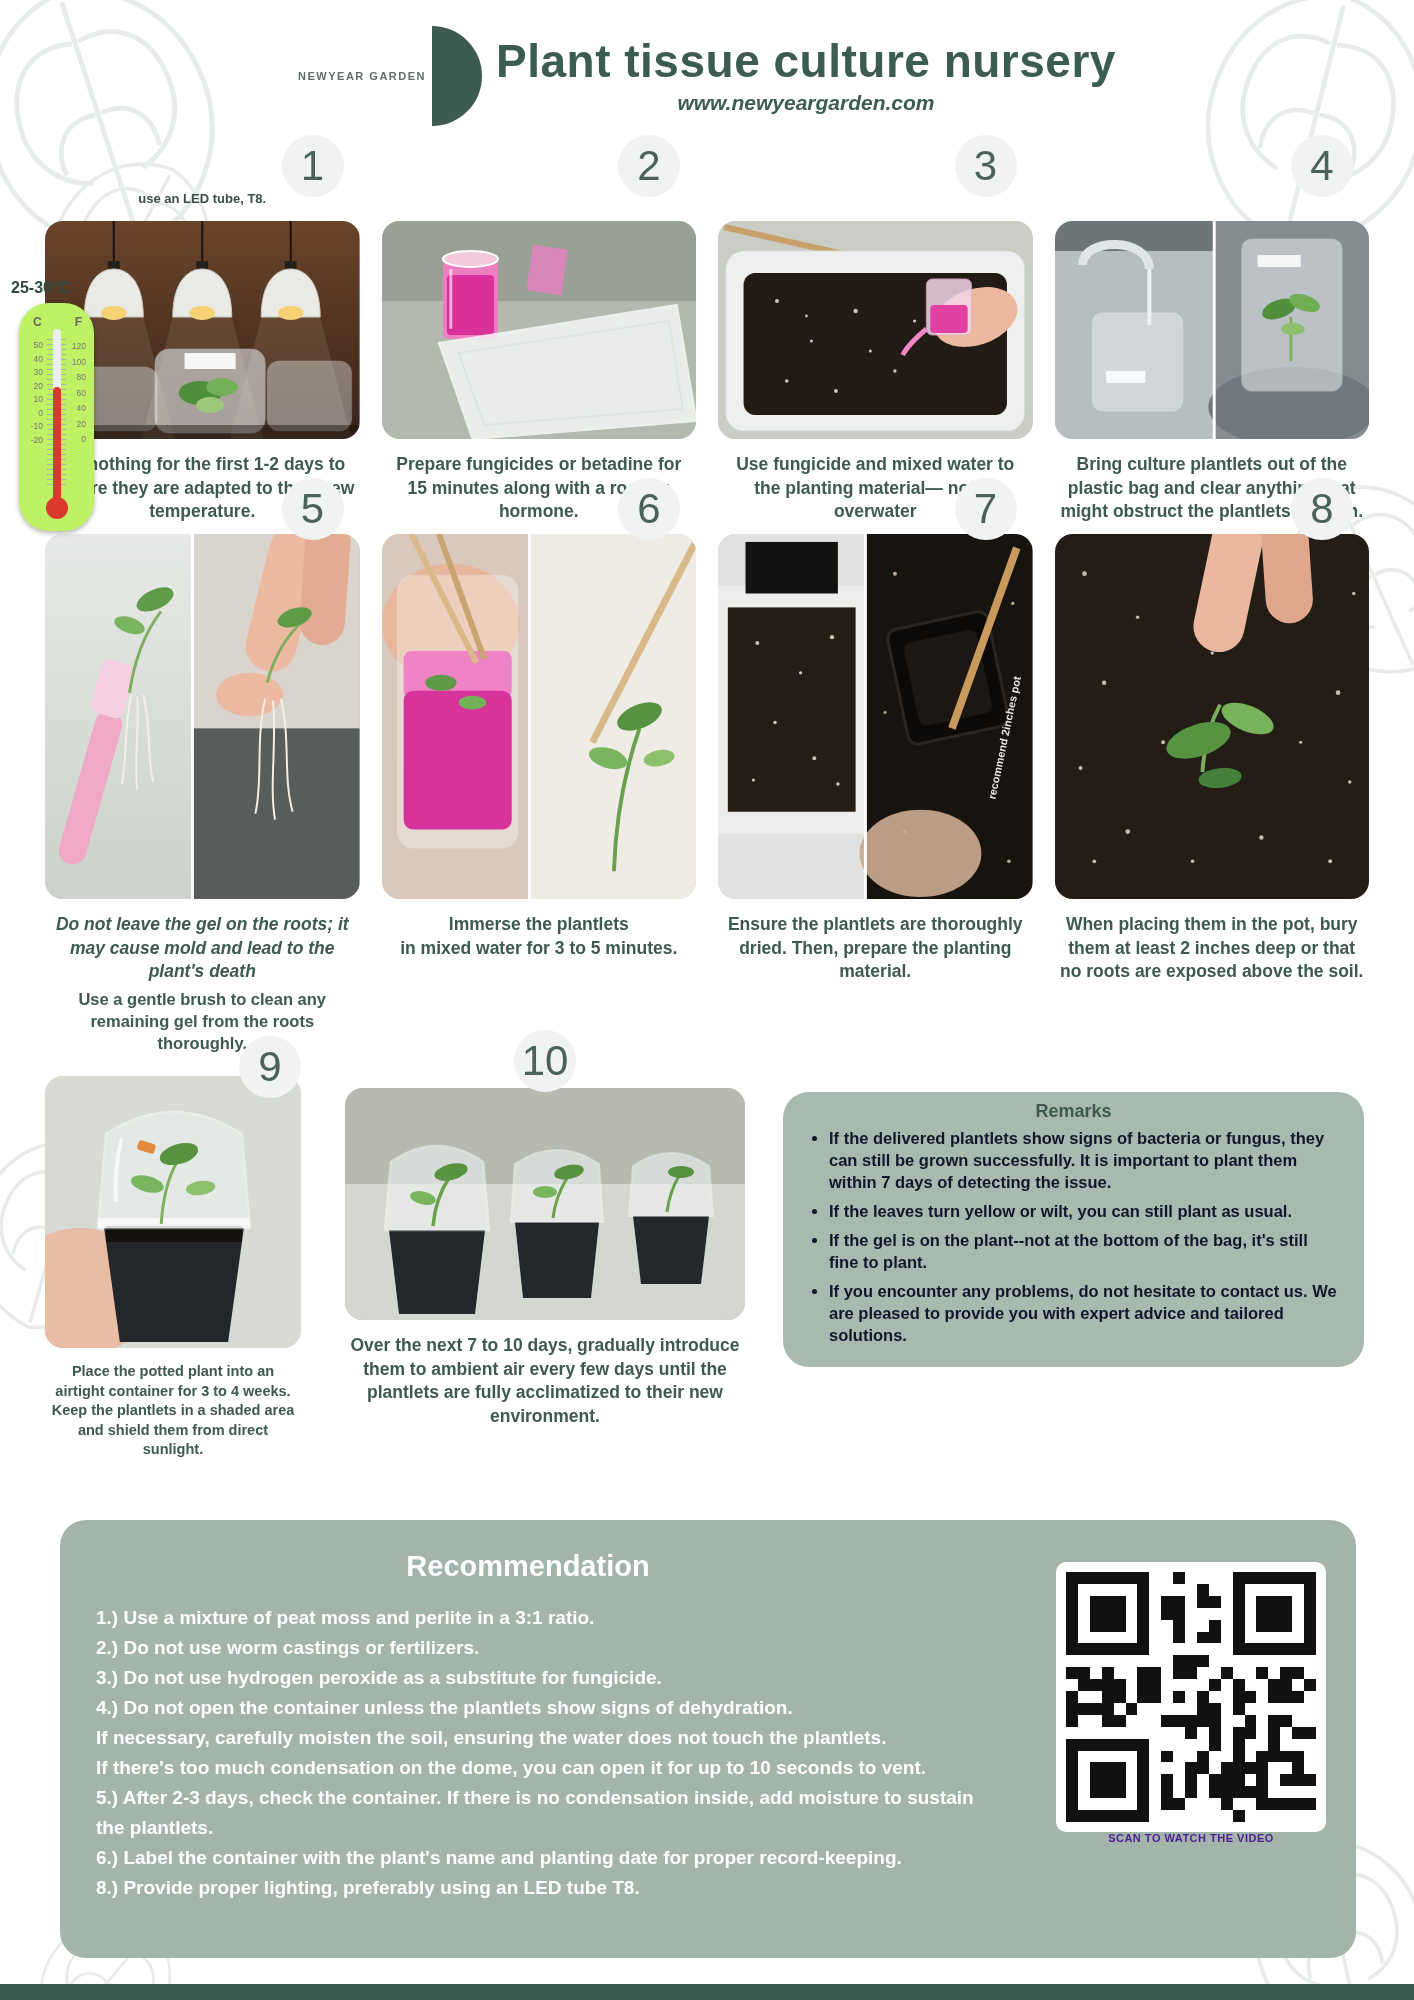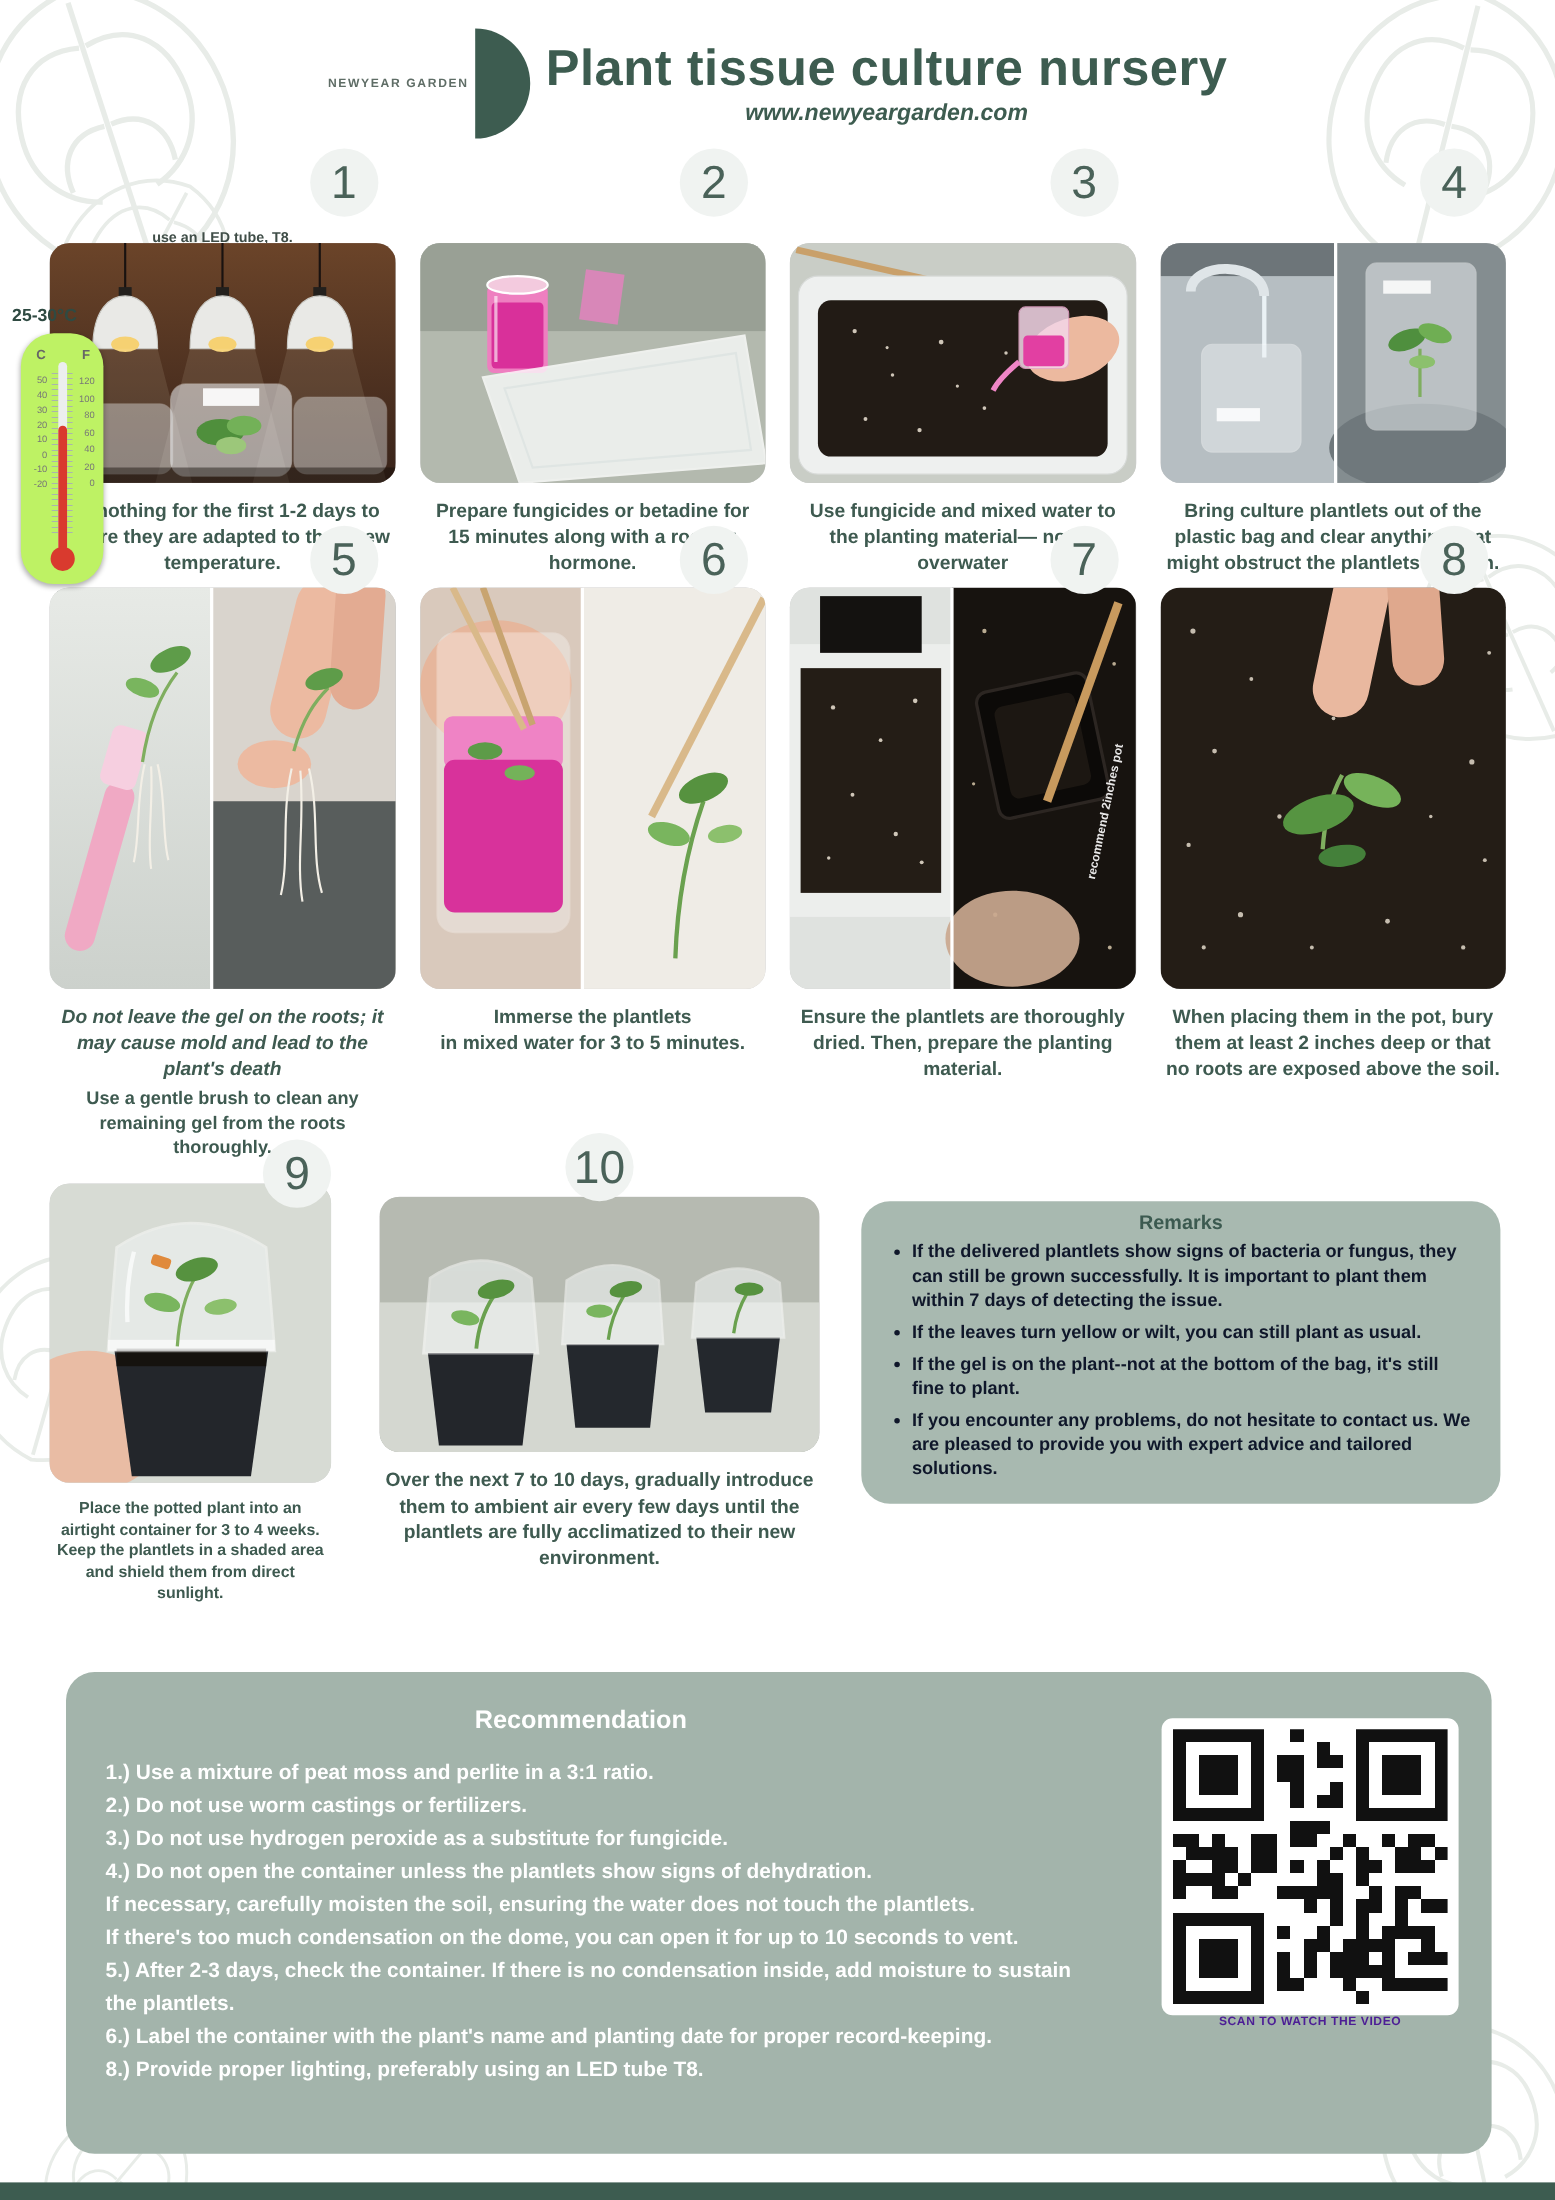--- a/index.html
+++ b/index.html
@@ -17,21 +17,21 @@
   
   .row{position:absolute;left:45px;right:45px;display:grid;grid-template-columns:repeat(4,1fr);gap:22px;}
   .row1{top:135px;}
   .row2{top:482px;}
   .card{position:relative;}
   .badge{position:absolute;right:16px;width:62px;height:62px;border-radius:50%;background:#f0f3f1;
          display:flex;align-items:center;justify-content:center;z-index:3;}
   .badge span{font-size:42px;color:#4a6259;font-weight:400;}
   .row1 .badge{top:0;}
   .row2 .badge{top:-4px;}
-  .note{position:absolute;top:73px;left:0;right:0;text-align:center;font-size:13px;font-weight:bold;color:#3f4d47;}
+  .note{position:absolute;top:56px;left:0;right:0;text-align:center;font-size:13px;font-weight:bold;color:#3f4d47;}
   .photo{border-radius:18px;overflow:hidden;position:relative;background:#ccc;}
   .photo svg{display:block;width:100%;height:100%;}
   .row1 .photo{margin-top:86px;height:218px;}
   .row2 .photo{margin-top:52px;height:365px;}
   .caption{font-weight:bold;font-size:17.5px;line-height:1.35;text-align:center;color:#3e5a50;margin:14px 4px 0;white-space:pre-line;}
   .subcaption{font-weight:bold;font-style:italic;font-size:15.5px;line-height:1.35;text-align:center;color:#3e5a50;margin:10px 2px 0;white-space:pre-line;}
   .pre-italic{font-size:17.5px;margin-top:14px;}
   .caption.after-pre{margin-top:4px;font-size:16.5px;}
   
   .thermo{position:absolute;left:-26px;top:168px;width:75px;height:228px;background:#bef264;border-radius:30px;
@@ -56,21 +56,21 @@
   .col9 .photo{margin-top:46px;height:272px;}
   .col10 .photo{margin-top:58px;height:232px;}
   .caption.small{font-size:14.5px;}
   .remarks{flex:1;margin-top:62px;background:#a8b9b0;border-radius:26px;padding:7px 26px 14px;align-self:flex-start;}
   .remarks-title{text-align:center;font-size:18px;font-weight:bold;color:#3c5a50;margin:2px 0 6px;}
   .remarks ul{margin:0;padding-left:20px;}
   .remarks li{font-size:16.5px;font-weight:bold;color:#0f172a;line-height:1.33;margin-bottom:7px;}
   
   .rec{position:absolute;top:1520px;left:60px;right:58px;height:438px;background:#a3b4ab;border-radius:26px;
        padding:0;color:#fff;}
-  .rec-title{width:calc(100% - 360px);text-align:center;font-size:23px;font-weight:bold;margin-top:30px;}
+  .rec-title{width:calc(100% - 360px);text-align:center;font-size:29px;font-weight:bold;margin-top:30px;}
   .rec-list{width:calc(100% - 390px);margin:20px 0 0 36px;}
   .rec-list div{font-size:19px;font-weight:bold;line-height:1.58;}
   .qr-block{position:absolute;right:30px;top:42px;width:270px;text-align:center;}
   .qr-box{background:#fff;border-radius:10px;width:250px;height:250px;padding:10px;margin:0 auto;}
   .qr-box svg{width:100%;height:100%;display:block;background:#fff;}
   .qr-caption{font-size:11px;font-weight:bold;color:#4c1d95;letter-spacing:.5px;}
   .footer-bar{position:absolute;left:0;right:0;bottom:0;height:16px;background:#3d5c50;}
 </style>
 </head>
 <body>

